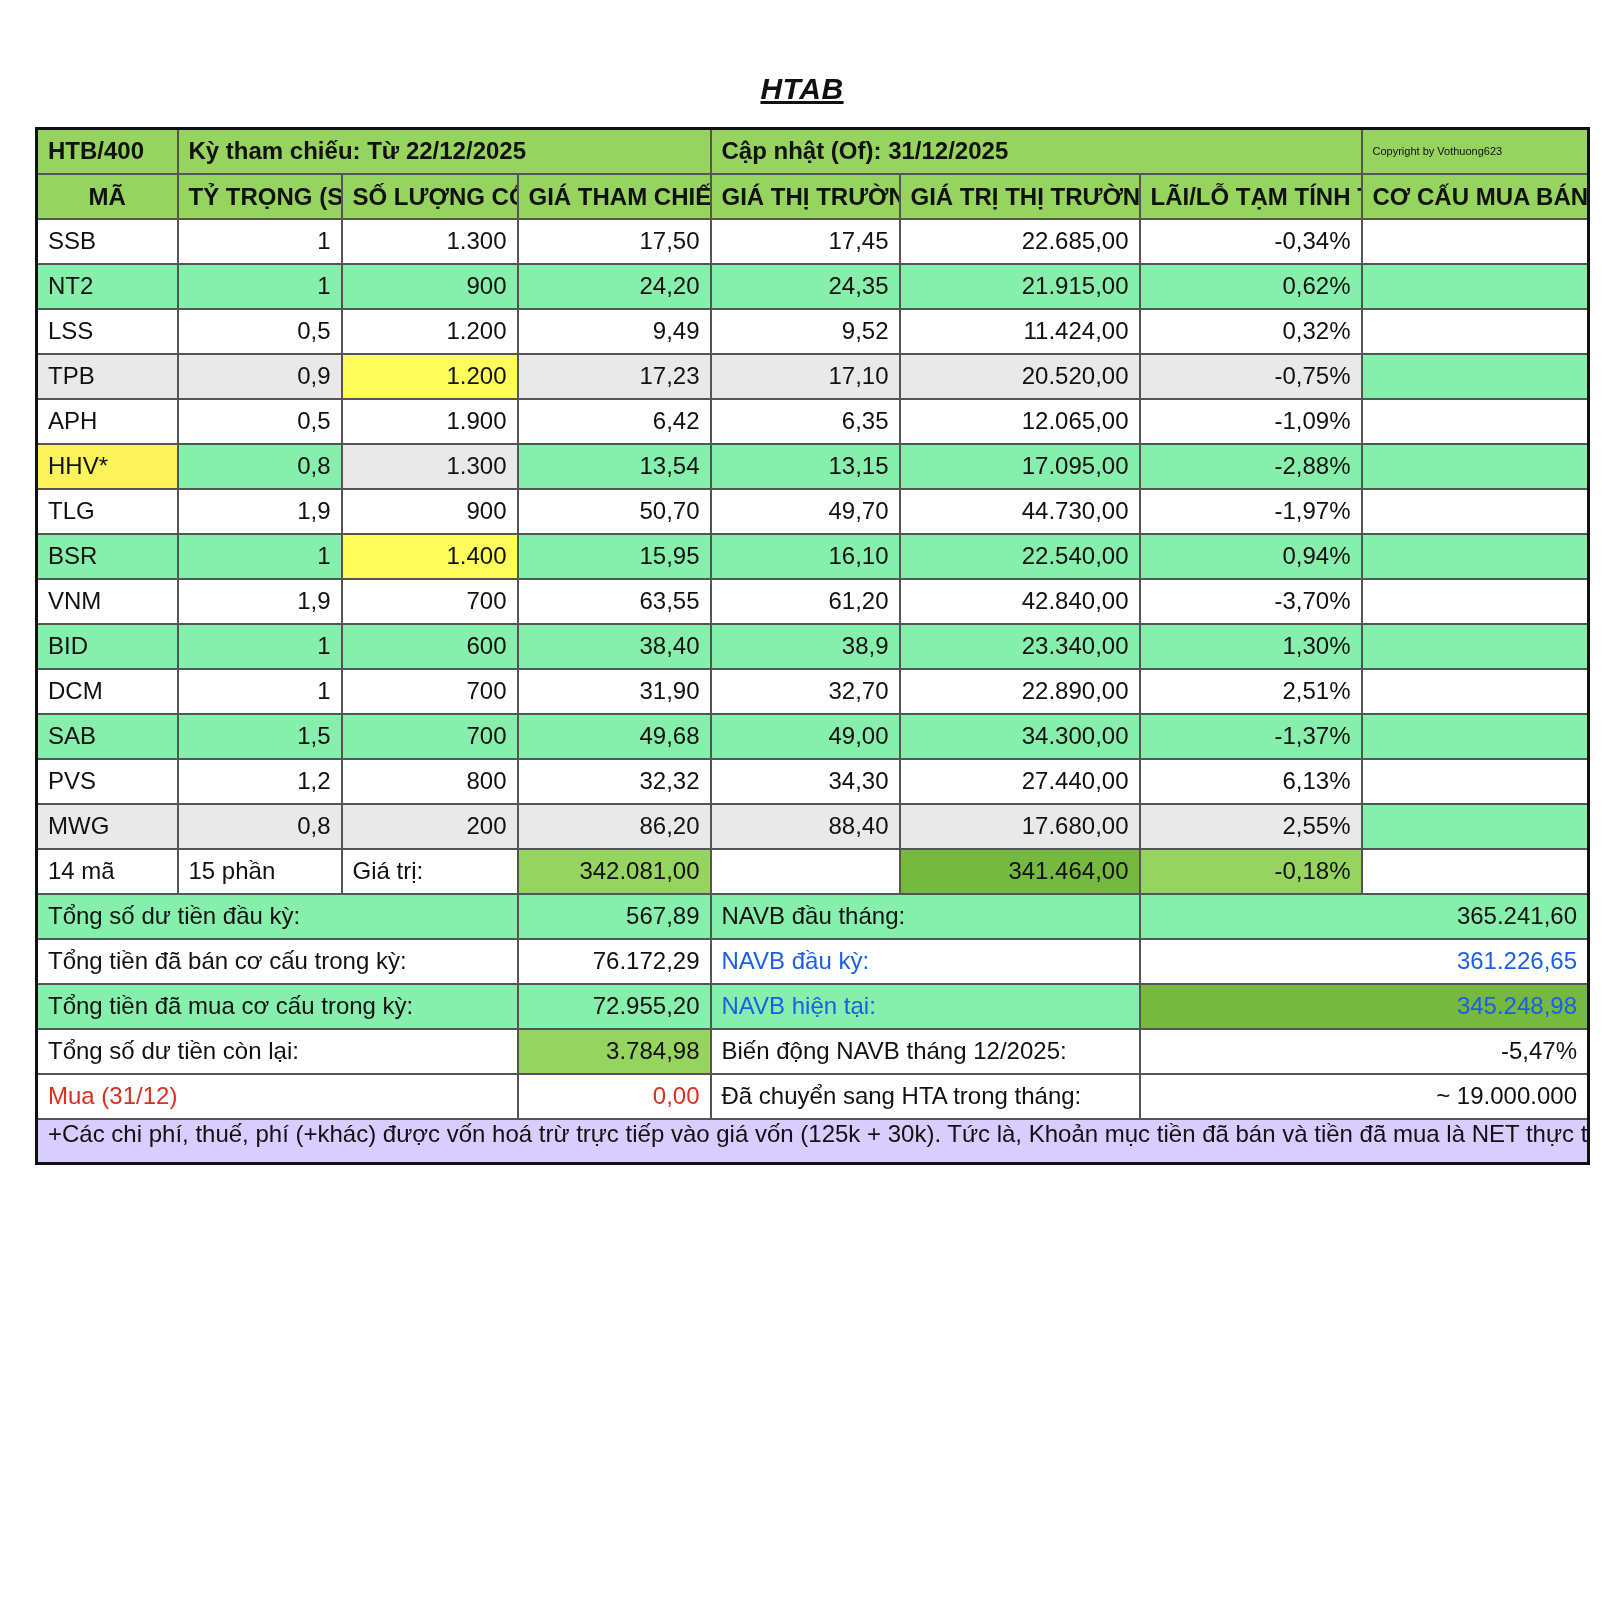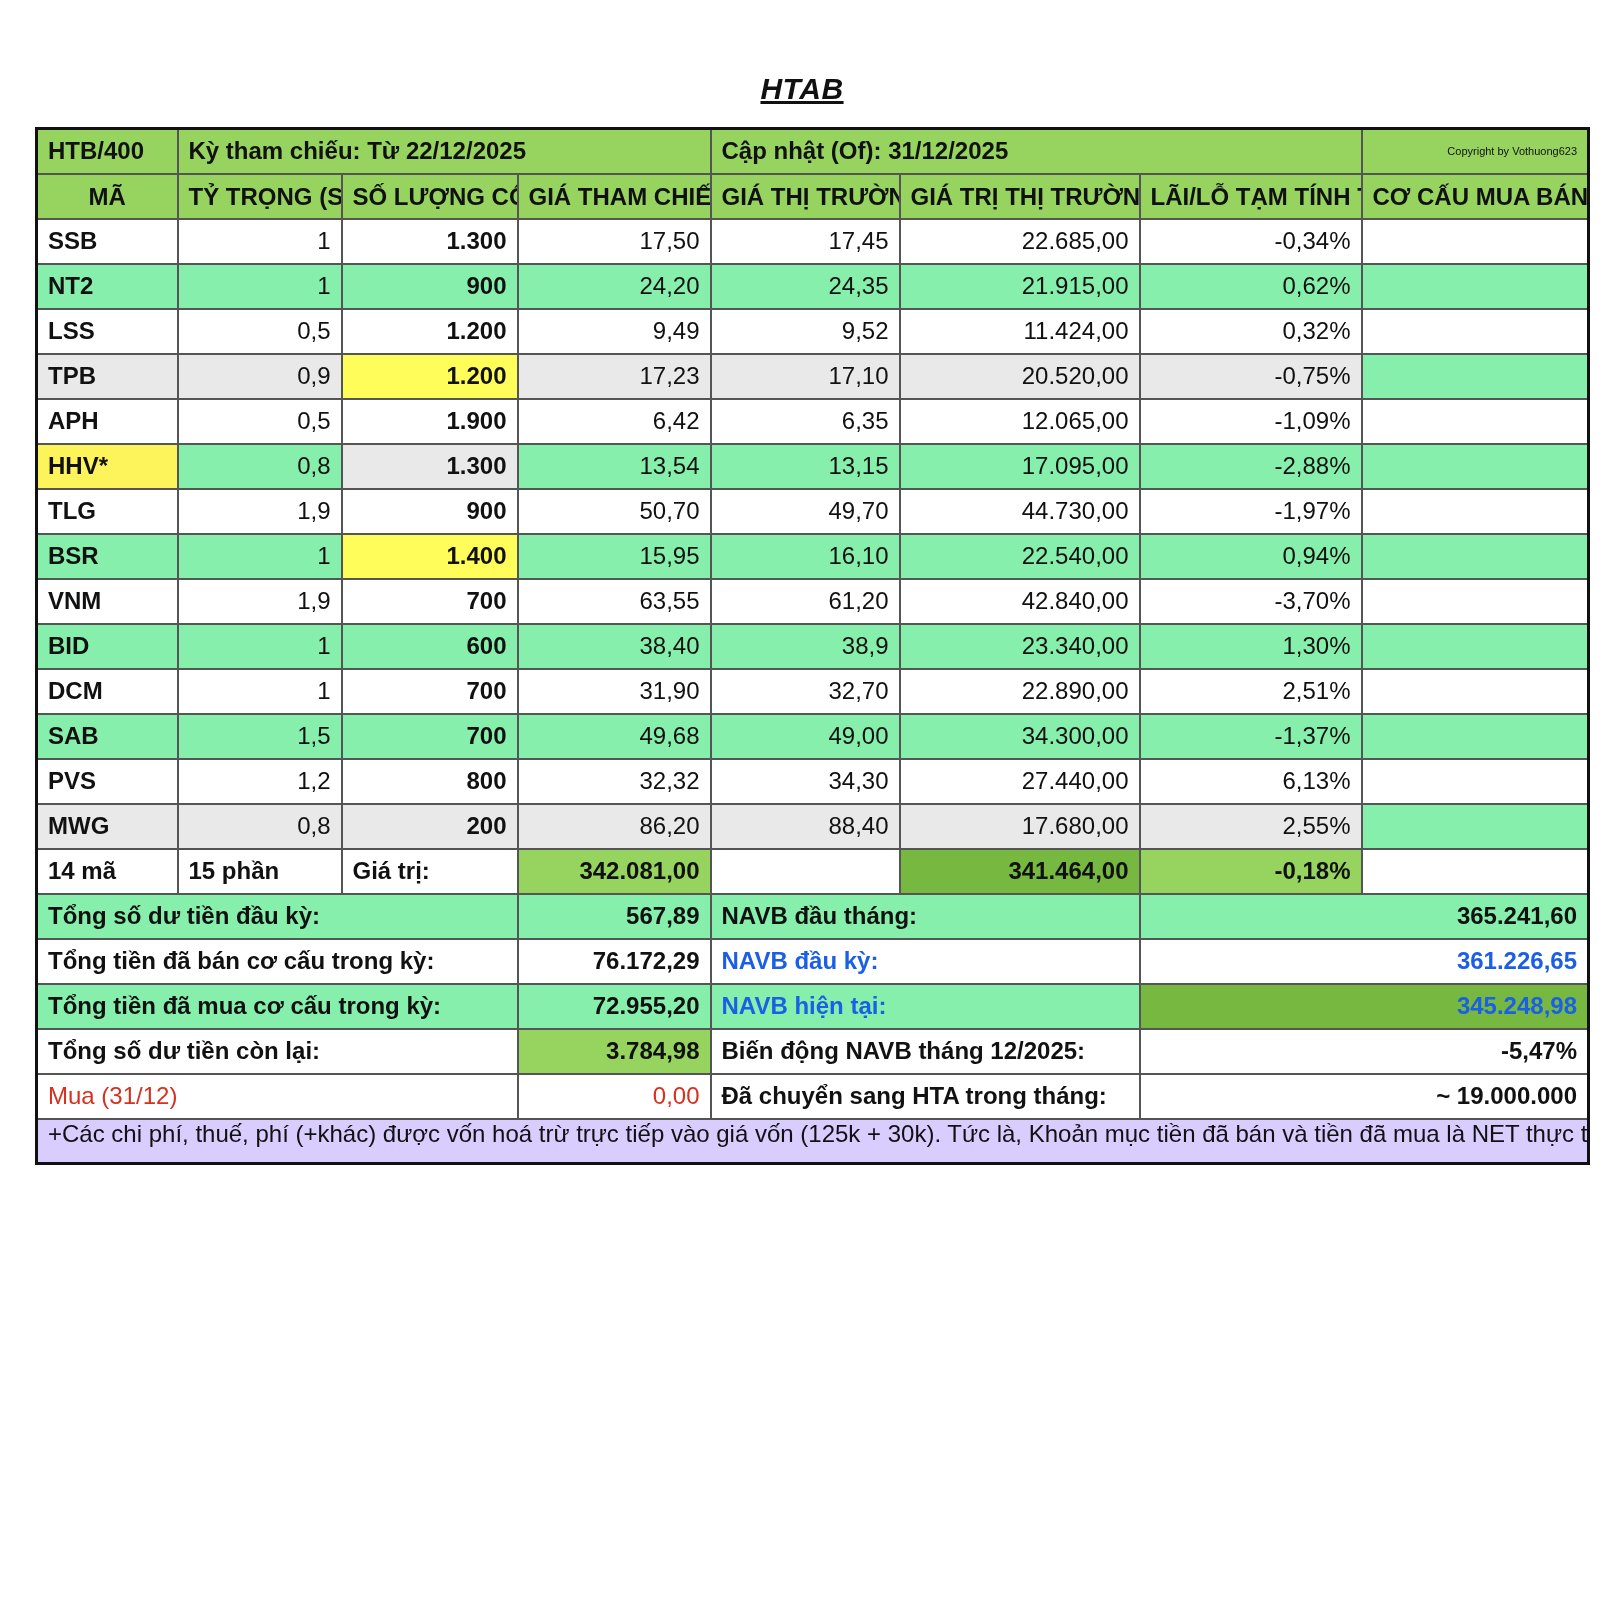--- a/index.html
+++ b/index.html
@@ -16,25 +16,25 @@
     table.main td {
       border: 2px solid #555; padding: 0 10px; font-size: 24px; height: 45px;
       box-sizing: border-box; white-space: nowrap; overflow: hidden;
     }
     .g { background: #97d35f; }
     .dg { background: #77b841; }
     .y { background: #fdf35a; }
     .yy { background: #fffd5a; }
     .alt { background: #86efac; }
     .alt2 { background: #e9e9e9; }
-    .b { font-weight: bold; }
+    .b { font-weight: normal; }
     .r { text-align: right; }
     .hdr td { font-weight: bold; text-align: center; white-space: normal; line-height: 29px; height: 108px; }
     .topbar td { font-weight: bold; height: 48px; margin-left: 44px; }
-    .copy { font-size: 11px !important; font-weight: normal !important; text-align: right; }
+    .copy { font-size: 11px !important; font-weight: normal !important; text-align: left; }
     .red { color: #d7301f; }
     .blue { color: #1a5fe6; }
     .note td {
       background: #d9ccff; height: 126px; vertical-align: top; white-space: normal;
       padding-top: 8px; font-size: 24px; line-height: 28px;
     }
   </style>
 </head>
 <body>
 

